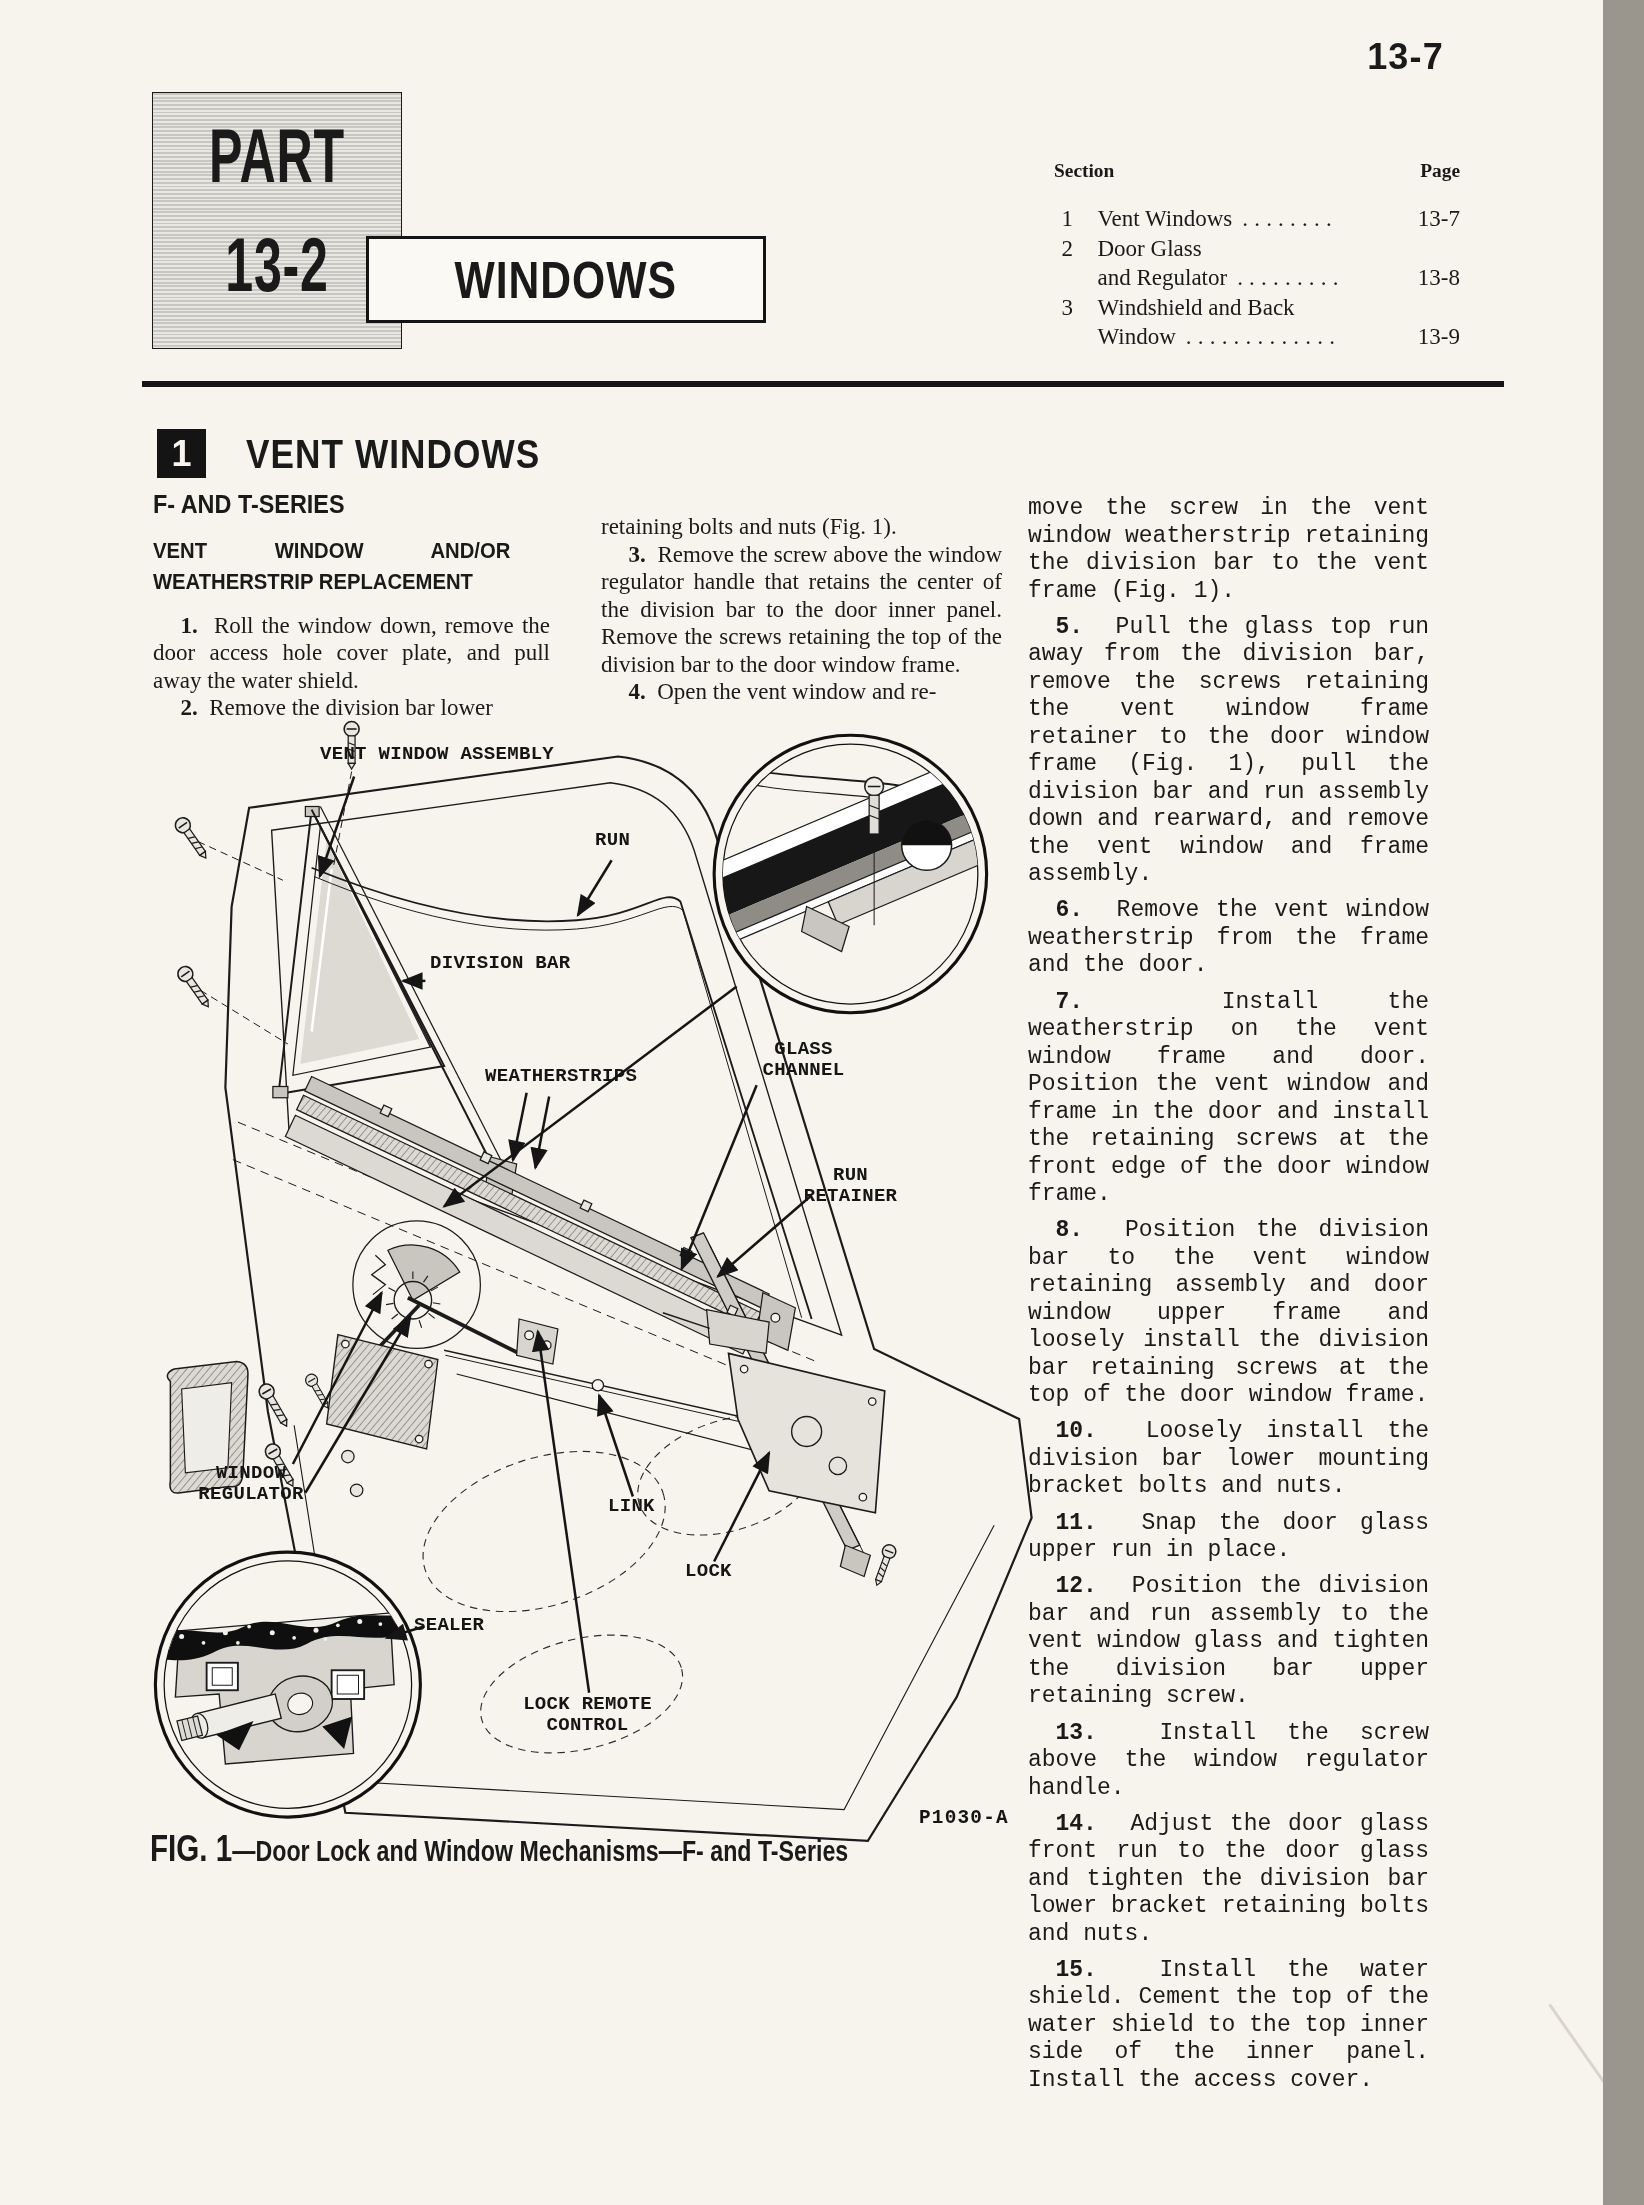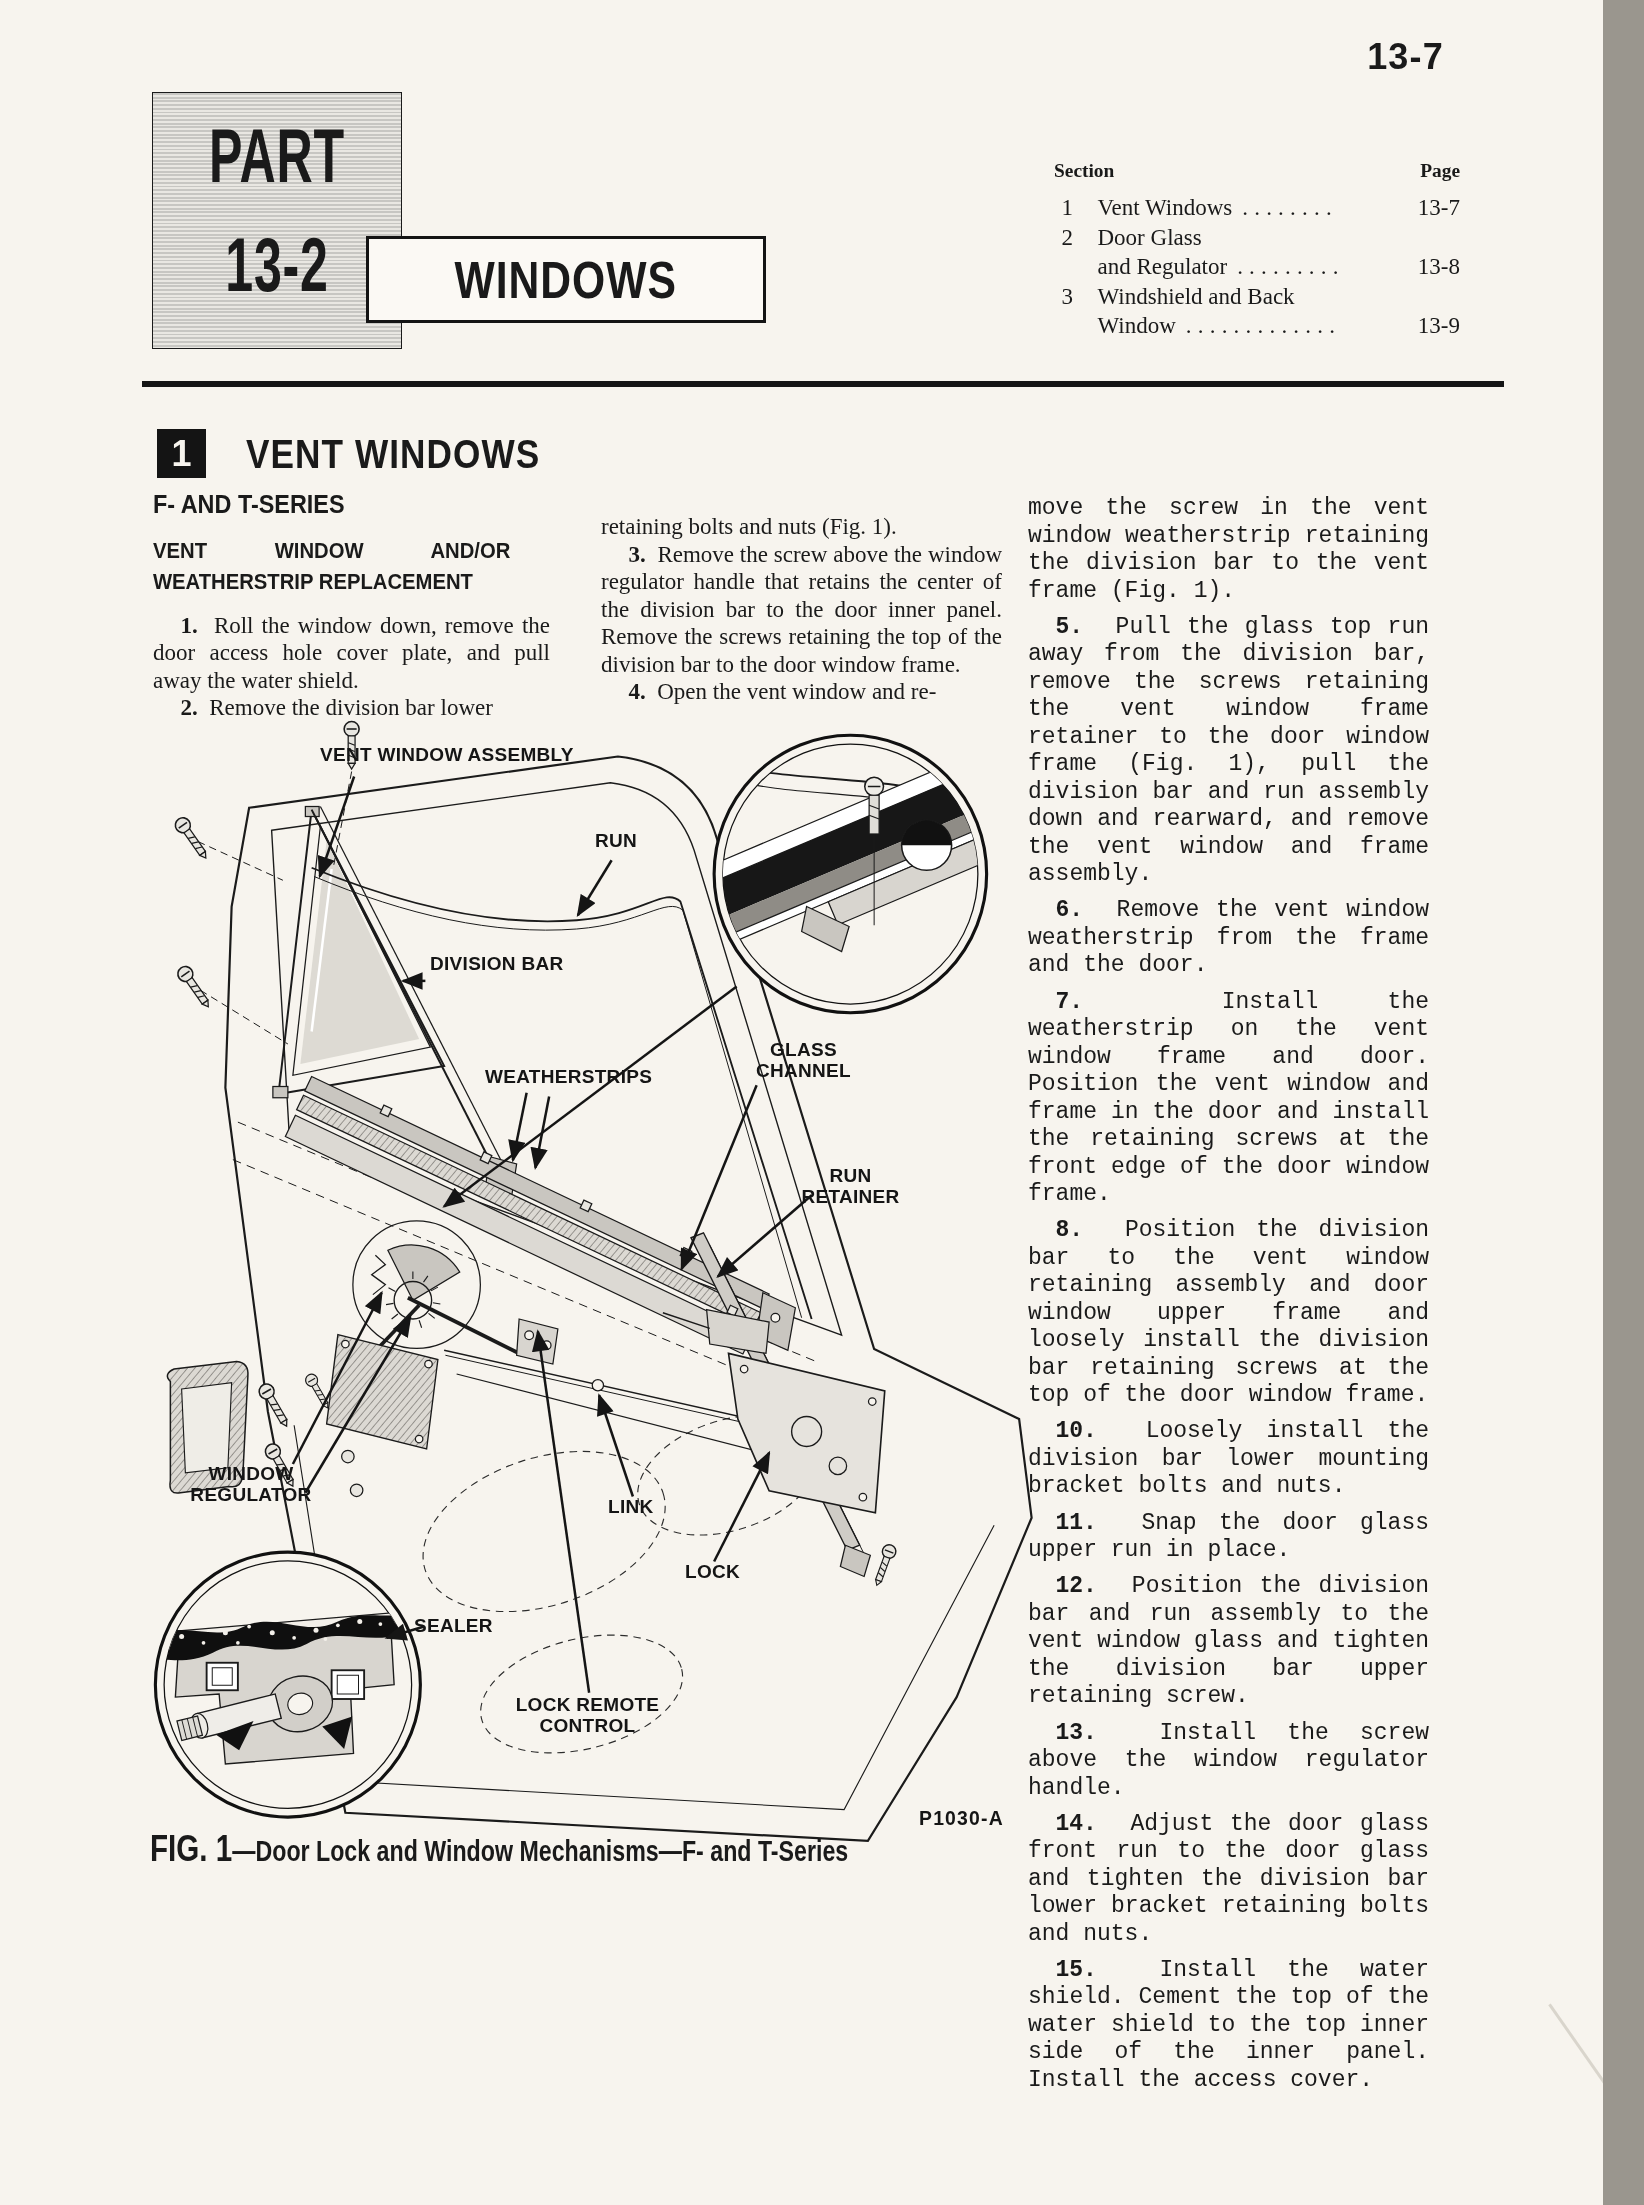--- a/index.html
+++ b/index.html
@@ -17,21 +17,21 @@
             transform:scaleX(0.66);letter-spacing:1.2px;line-height:1;}
   .part-label{top:25px;}
   .part-number{top:134px;}
 
   .title-box{position:absolute;left:366px;top:236px;width:400px;height:87px;box-sizing:border-box;
              background:#fbf9f4;border:3.7px solid #141414;display:flex;align-items:center;justify-content:center;}
   .title-box span{font-family:"Liberation Sans",sans-serif;font-weight:bold;font-size:52px;
              transform:scaleX(0.82);letter-spacing:1.2px;}
 
   .toc{position:absolute;left:1054px;top:156px;width:406px;font-size:23px;line-height:29px;}
-  .toc-head{display:flex;justify-content:space-between;font-weight:bold;font-size:19.4px;margin-bottom:8px;}
+  .toc-head{display:flex;justify-content:space-between;font-weight:bold;font-size:19.4px;margin-bottom:19px;}
   .toc-row{display:flex;margin-top:1.2px;}
   .toc-num{width:36px;flex:none;padding-left:7.5px;}
   .toc-lines{flex:1;}
   .toc-line{display:flex;align-items:baseline;}
   .dots{letter-spacing:6.2px;margin-left:10px;white-space:nowrap;overflow:hidden;flex:1;}
   .pg{flex:none;width:62px;text-align:right;}
 
   .rule{position:absolute;left:142px;top:381px;width:1362px;height:5.6px;background:#151515;}
 
   .sec-num{position:absolute;left:157px;top:429px;width:49px;height:49px;background:#141414;color:#f7f4ee;
@@ -47,21 +47,21 @@
   .col h4{margin:0 0 16.2px 0;font-family:"Liberation Sans",sans-serif;font-weight:bold;font-size:26px;
           transform:scaleX(0.9);transform-origin:0 0;white-space:nowrap;}
   .col h5{margin:0 0 15px 0;font-family:"Liberation Sans",sans-serif;font-weight:bold;font-size:22.5px;
           line-height:31px;transform:scaleX(0.9);transform-origin:0 0;}
   .col p{margin:0;text-indent:27.5px;}
   .col p.cont{text-indent:0;}
   .col3 p{margin-bottom:8.7px;}
 
   .figure{position:absolute;left:144px;top:719px;width:894px;height:1125px;}
   .figure svg{position:absolute;left:0;top:0;}
-  .fig-label{position:absolute;font-family:Liberation Sans, sans-serif;font-weight:bold;font-size:19px;
+  .fig-label{position:absolute;font-family:Liberation Mono, monospace;font-weight:bold;font-size:19px;
              letter-spacing:0.3px;line-height:21px;color:#151515;}
   .tc{text-align:center;}
 
   .caption{position:absolute;left:150px;top:1828px;white-space:nowrap;
            font-family:"Liberation Sans",sans-serif;font-weight:bold;
            transform:scaleX(0.8);transform-origin:0 0;}
   .cap-fig{font-size:37px;}
   .cap-text{font-size:29px;}
 
   .curl{position:absolute;left:1519px;top:2062px;width:144px;height:2.5px;background:#d9d5cc;transform:rotate(55deg);}

